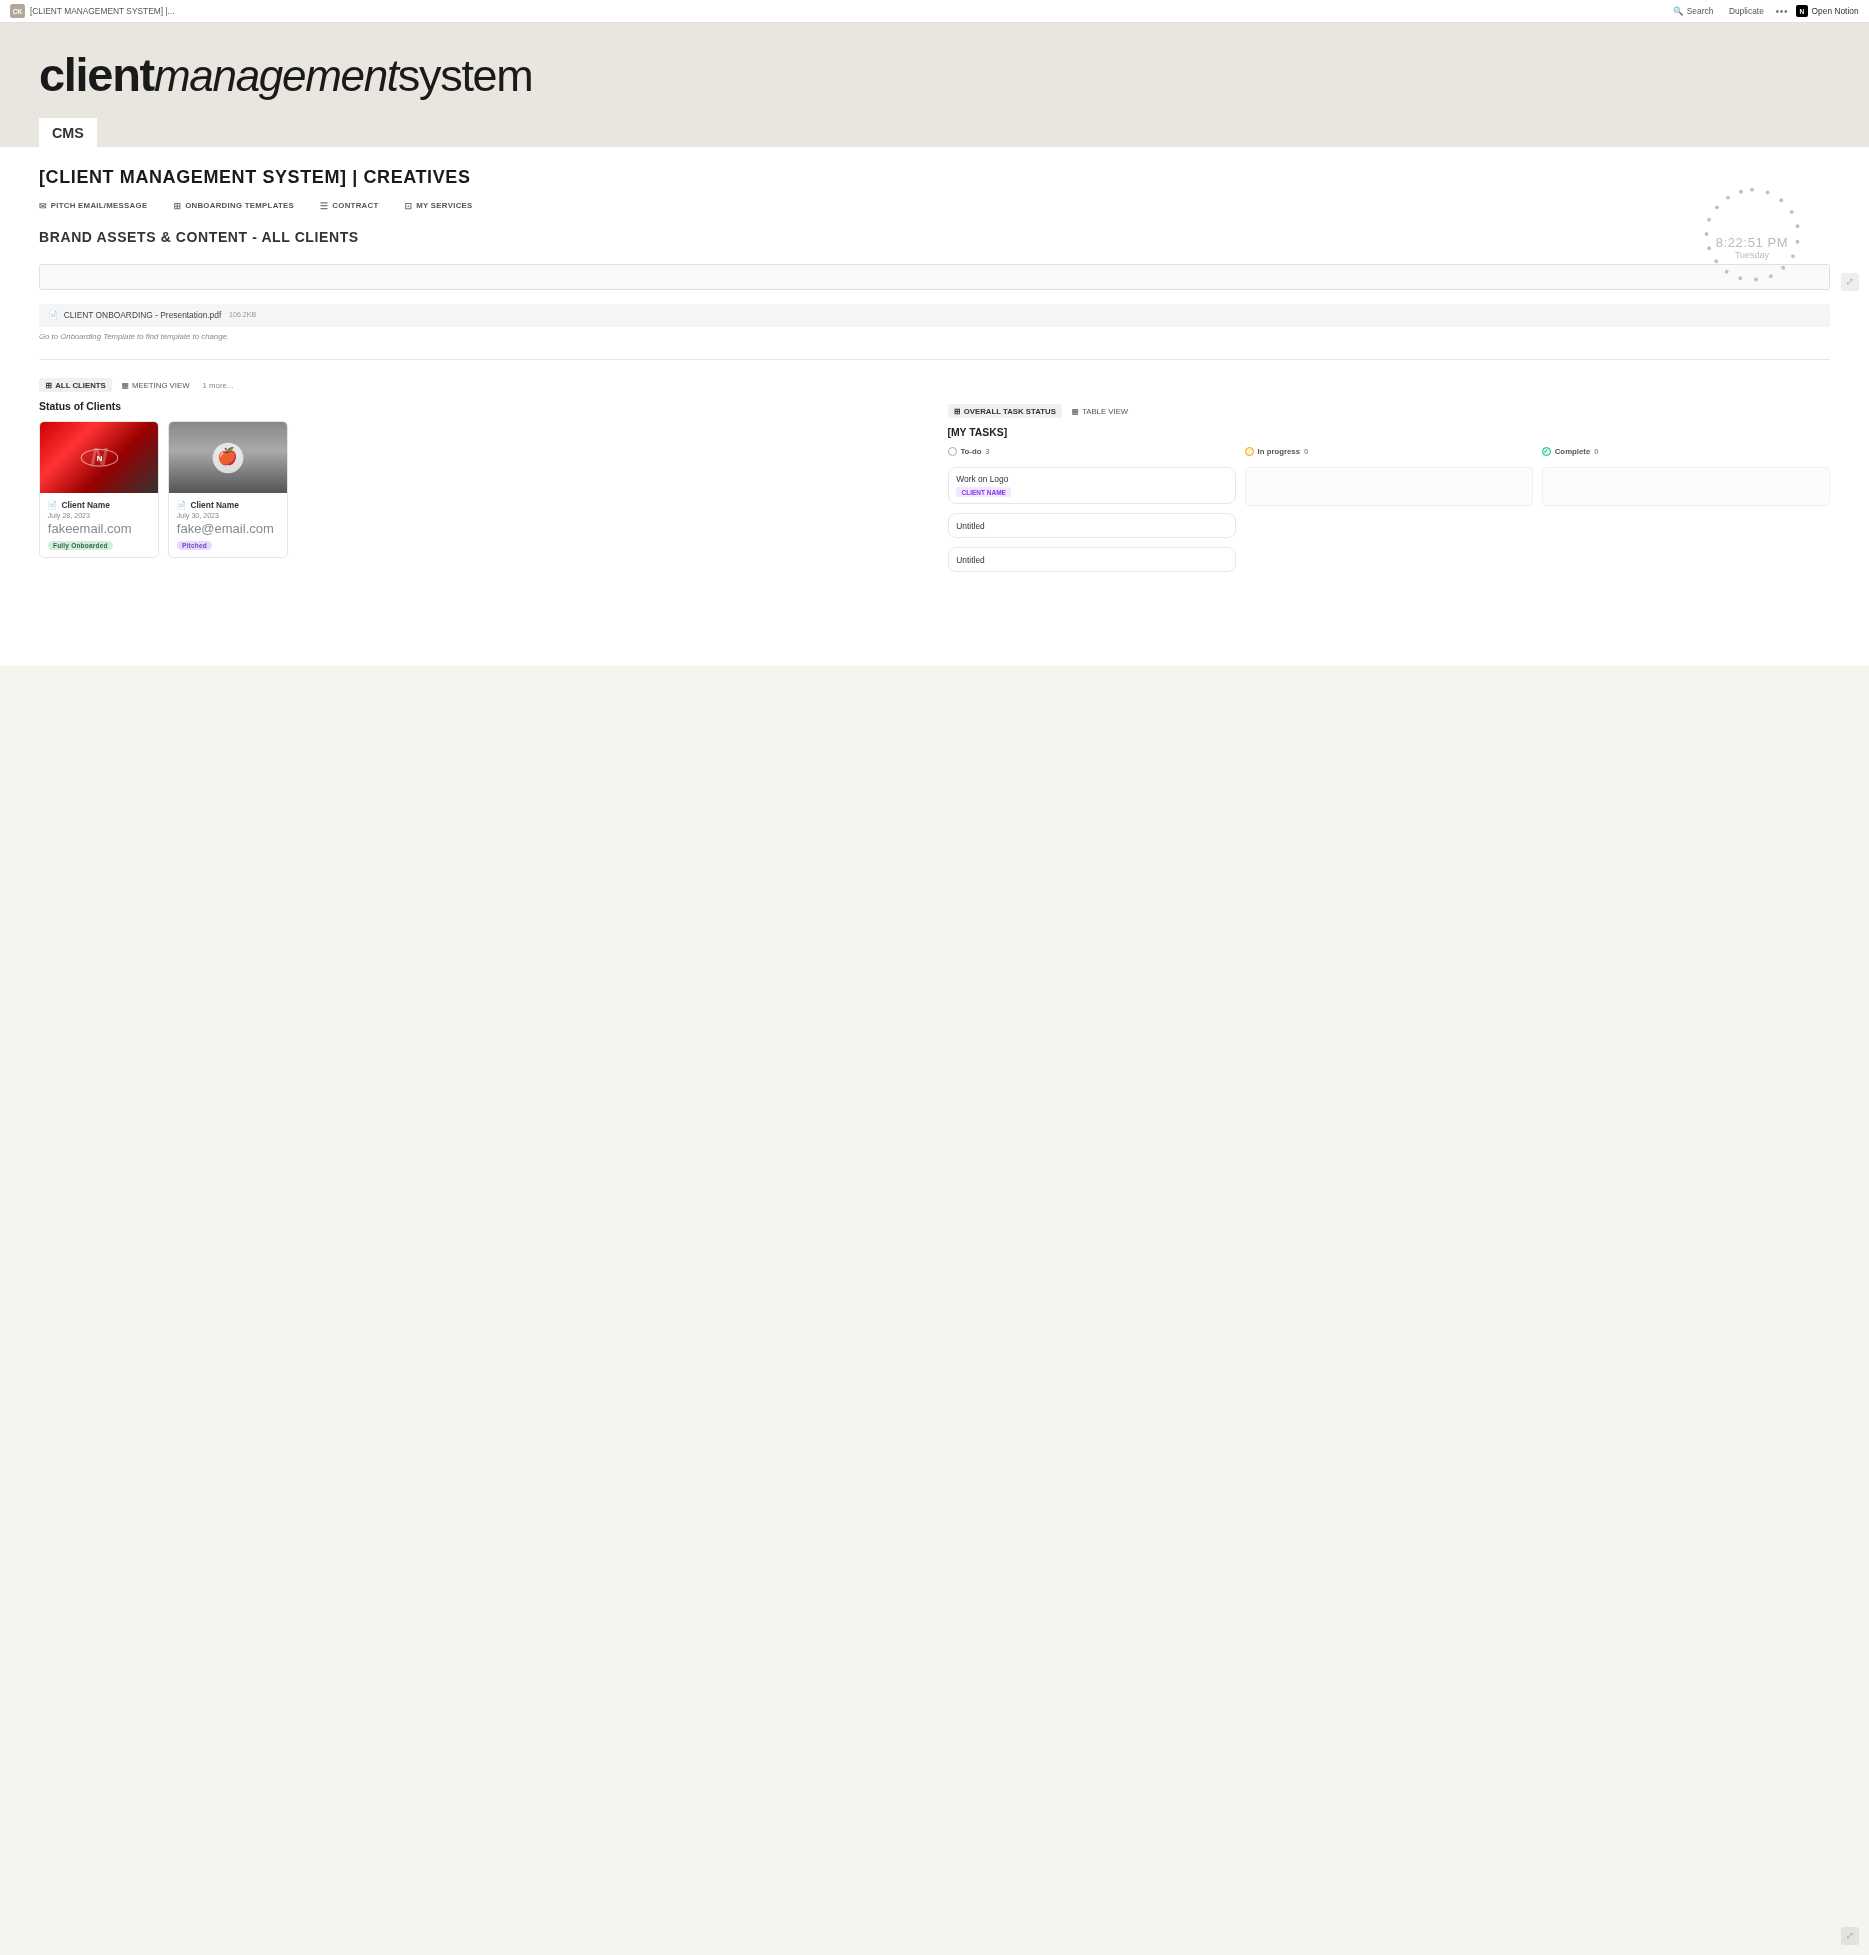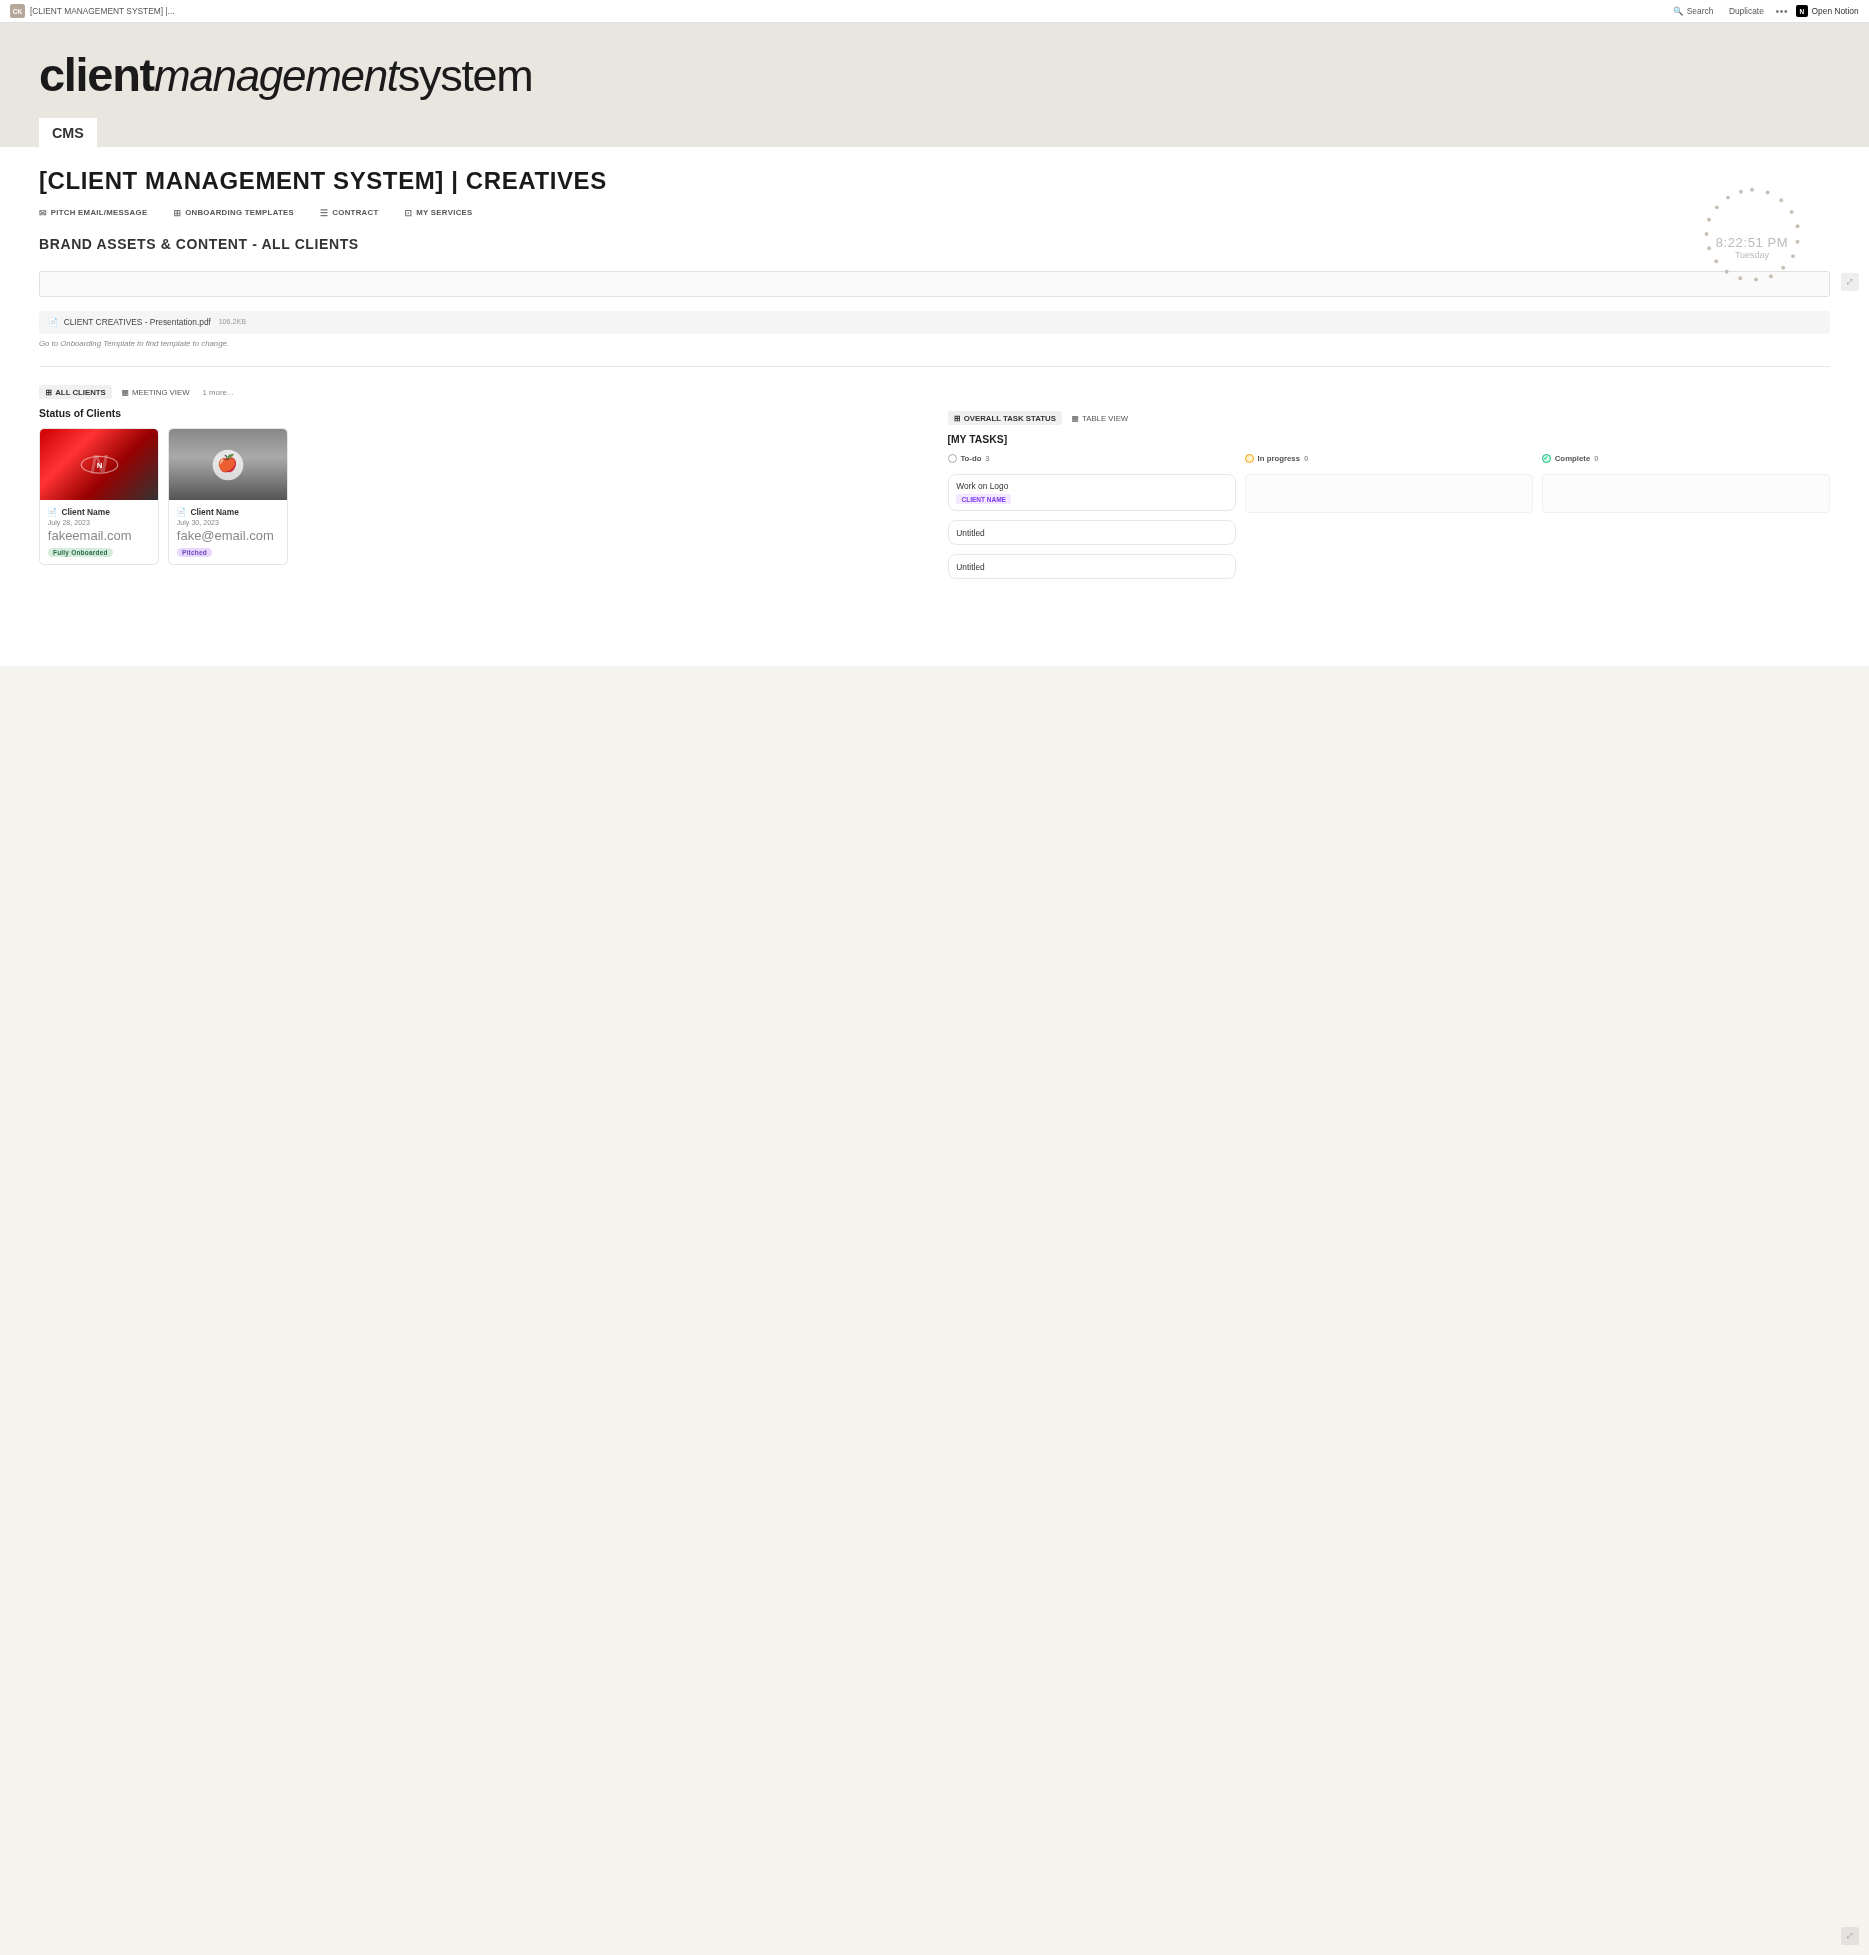--- a/index.html
+++ b/index.html
@@ -105,21 +105,21 @@
     }
 
     
     .main {
       background: #fff;
       padding: 19.5px 39px;
       min-height: 519px;
     }
 
     .page-heading {
-      font-size: 24px;
+      font-size: 18px;
       font-weight: 800;
       letter-spacing: 0.6px;
       color: #1a1a1a;
       margin-bottom: 13px;
       text-transform: uppercase;
     }
 
     
     .quick-links {
       display: flex;
@@ -495,21 +495,21 @@
       <span class="quick-link-icon">⊡</span>
       <span>MY SERVICES</span>
     </a>
   </div>
 
   <div class="section-heading">BRAND ASSETS &amp; CONTENT - ALL CLIENTS</div>
   <div class="brand-assets-box"></div>
 
   <div class="pdf-file-row">
     <span>📄</span>
-    <span>CLIENT CREATIVES - Presentation.pdf</span>
+    <span>CLIENT ONBOARDING - Presentation.pdf</span>
     <span class="pdf-size-badge">106.2KB</span>
   </div>
   <div class="onboarding-note">Go to Onboarding Template to find template to change.</div>
 
   <hr class="divider">
 
   <div class="two-col">
 
     <div class="col-left">
 

